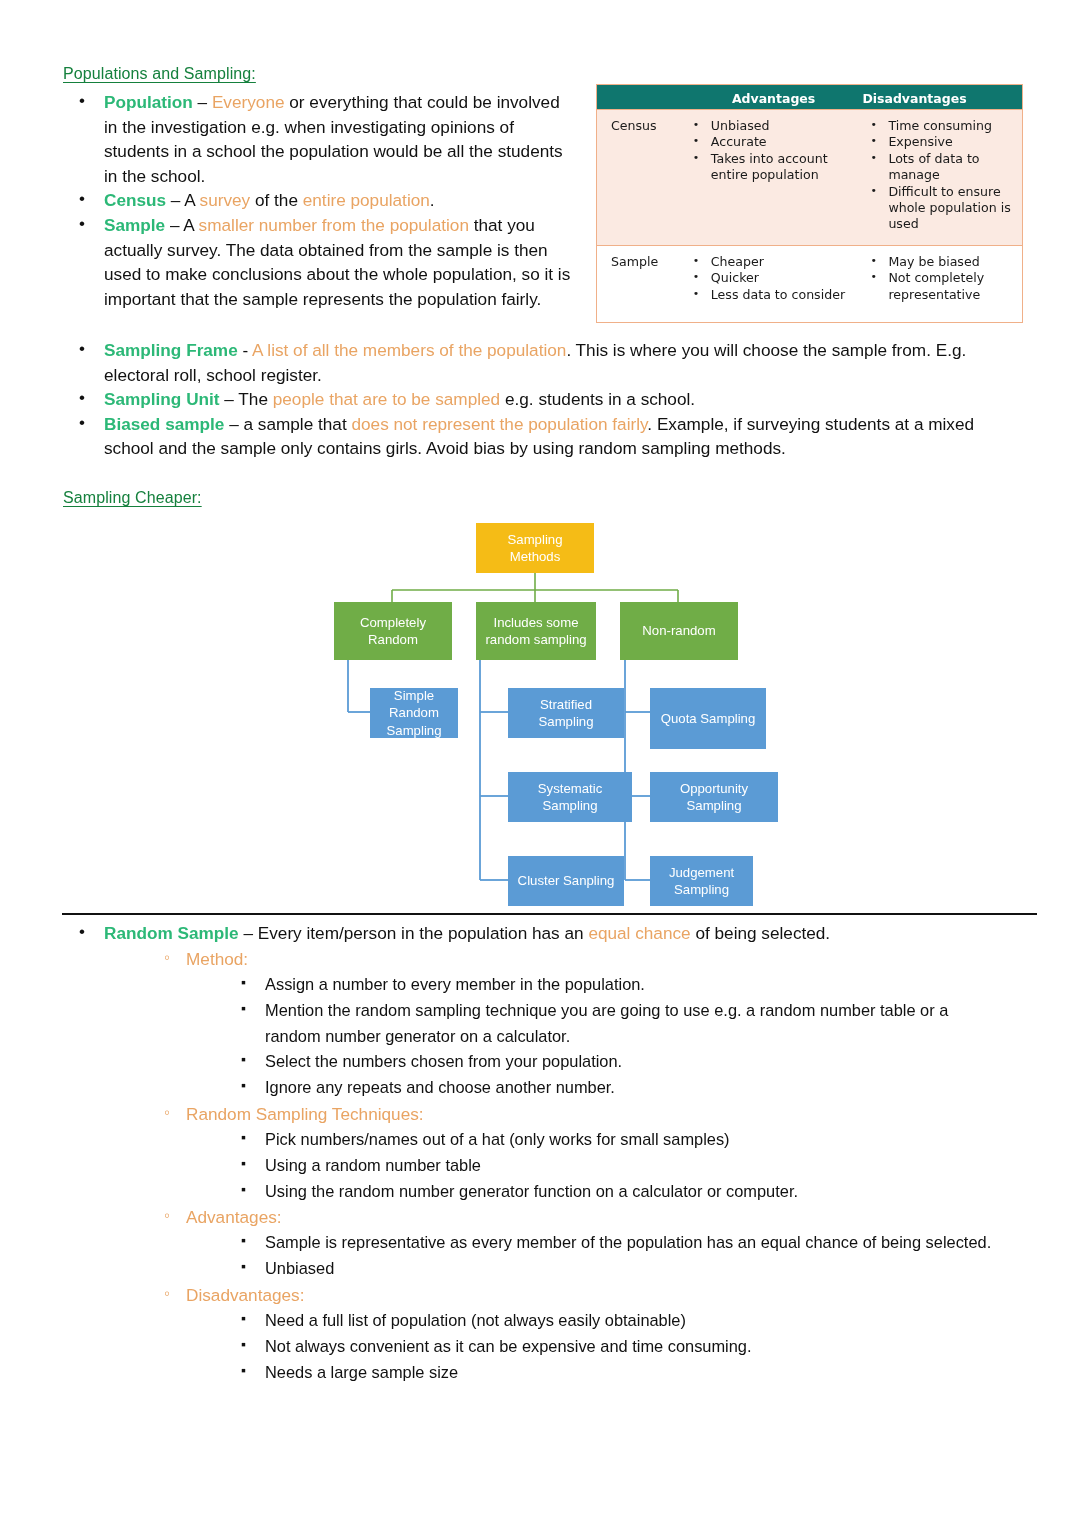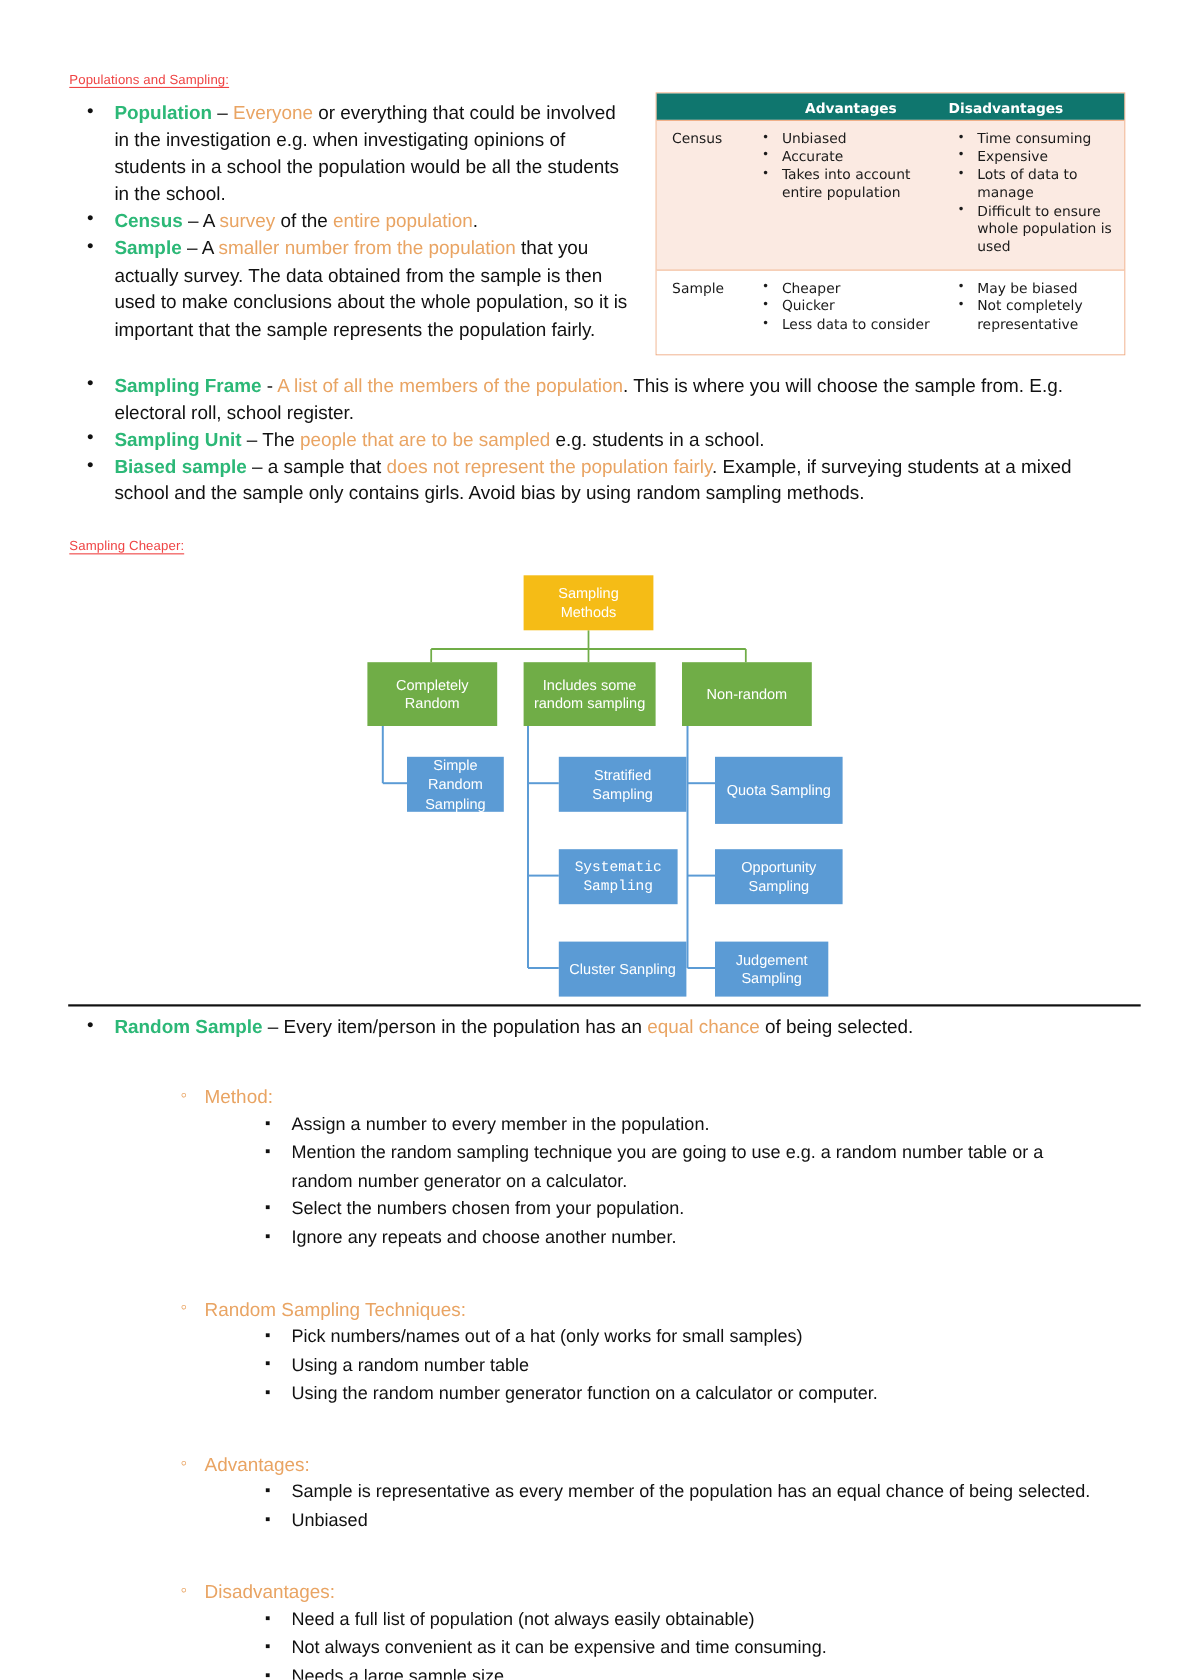--- a/index.html
+++ b/index.html
@@ -18,22 +18,22 @@
   .page {
     position: relative;
     width: 1080px;
     height: 1527px;
     padding: 0;
   }
 
   
   .section-heading {
     position: absolute;
-    font-size: 12px;
-    color: #ef4444;
+    font-size: 16px;
+    color: #15803d;
     text-decoration: underline;
     text-underline-offset: 3px;
     letter-spacing: .1px;
     white-space: nowrap;
   }
   #heading-populations { left: 63px; top: 65px; }
   #heading-methods     { left: 63px; top: 489px; }
 
   
   .bullet-list {
@@ -182,21 +182,20 @@
     content: "\2022";
     position: absolute; left: 16px; top: -1px;
     font-size: 17px; color: #111111;
   }
   .lvl2 {
     position: relative;
     font-size: 17.2px;
     line-height: 26px;
     padding-left: 123px;
     color: #e9a463;
-    margin-top: 38px;
   }
   .lvl2::before {
     content: "\25E6";
     position: absolute; left: 101px; top: -1px;
     font-size: 17px; color: #e9a463;
   }
   .lvl3 {
     position: relative;
     font-size: 16.4px;
     line-height: 25.8px;
@@ -346,31 +345,31 @@
       </div>
     </div>
 
     <div class="node blue" style="left:40px; top:178px; width:88px; height:50px;">
       <span>Simple Random Sampling</span>
     </div>
 
     <div class="node blue" style="left:178px; top:178px; width:116px; height:50px;">
       <span>Stratified Sampling</span>
     </div>
-    <div class="node blue" style="left:178px; top:262px; width:108px; height:50px;font-family:Liberation Mono, monospace;">
+    <div class="node blue" style="left:178px; top:262px; width:124px; height:50px;">
       <span>Systematic Sampling</span>
     </div>
     <div class="node blue" style="left:178px; top:346px; width:116px; height:50px;">
       <span>Cluster Sanpling</span>
     </div>
 
     <div class="node blue" style="left:320px; top:178px; width:116px; height:61px;">
       <span>Quota Sampling</span>
     </div>
-    <div class="node blue" style="left:320px; top:262px; width:116px; height:50px;">
+    <div class="node blue" style="left:320px; top:262px; width:128px; height:50px;">
       <span>Opportunity Sampling</span>
     </div>
     <div class="node blue" style="left:320px; top:346px; width:103px; height:50px;">
       <span>Judgement Sampling</span>
     </div>
 
   </div>
 
   <div id="divider"></div>
 

